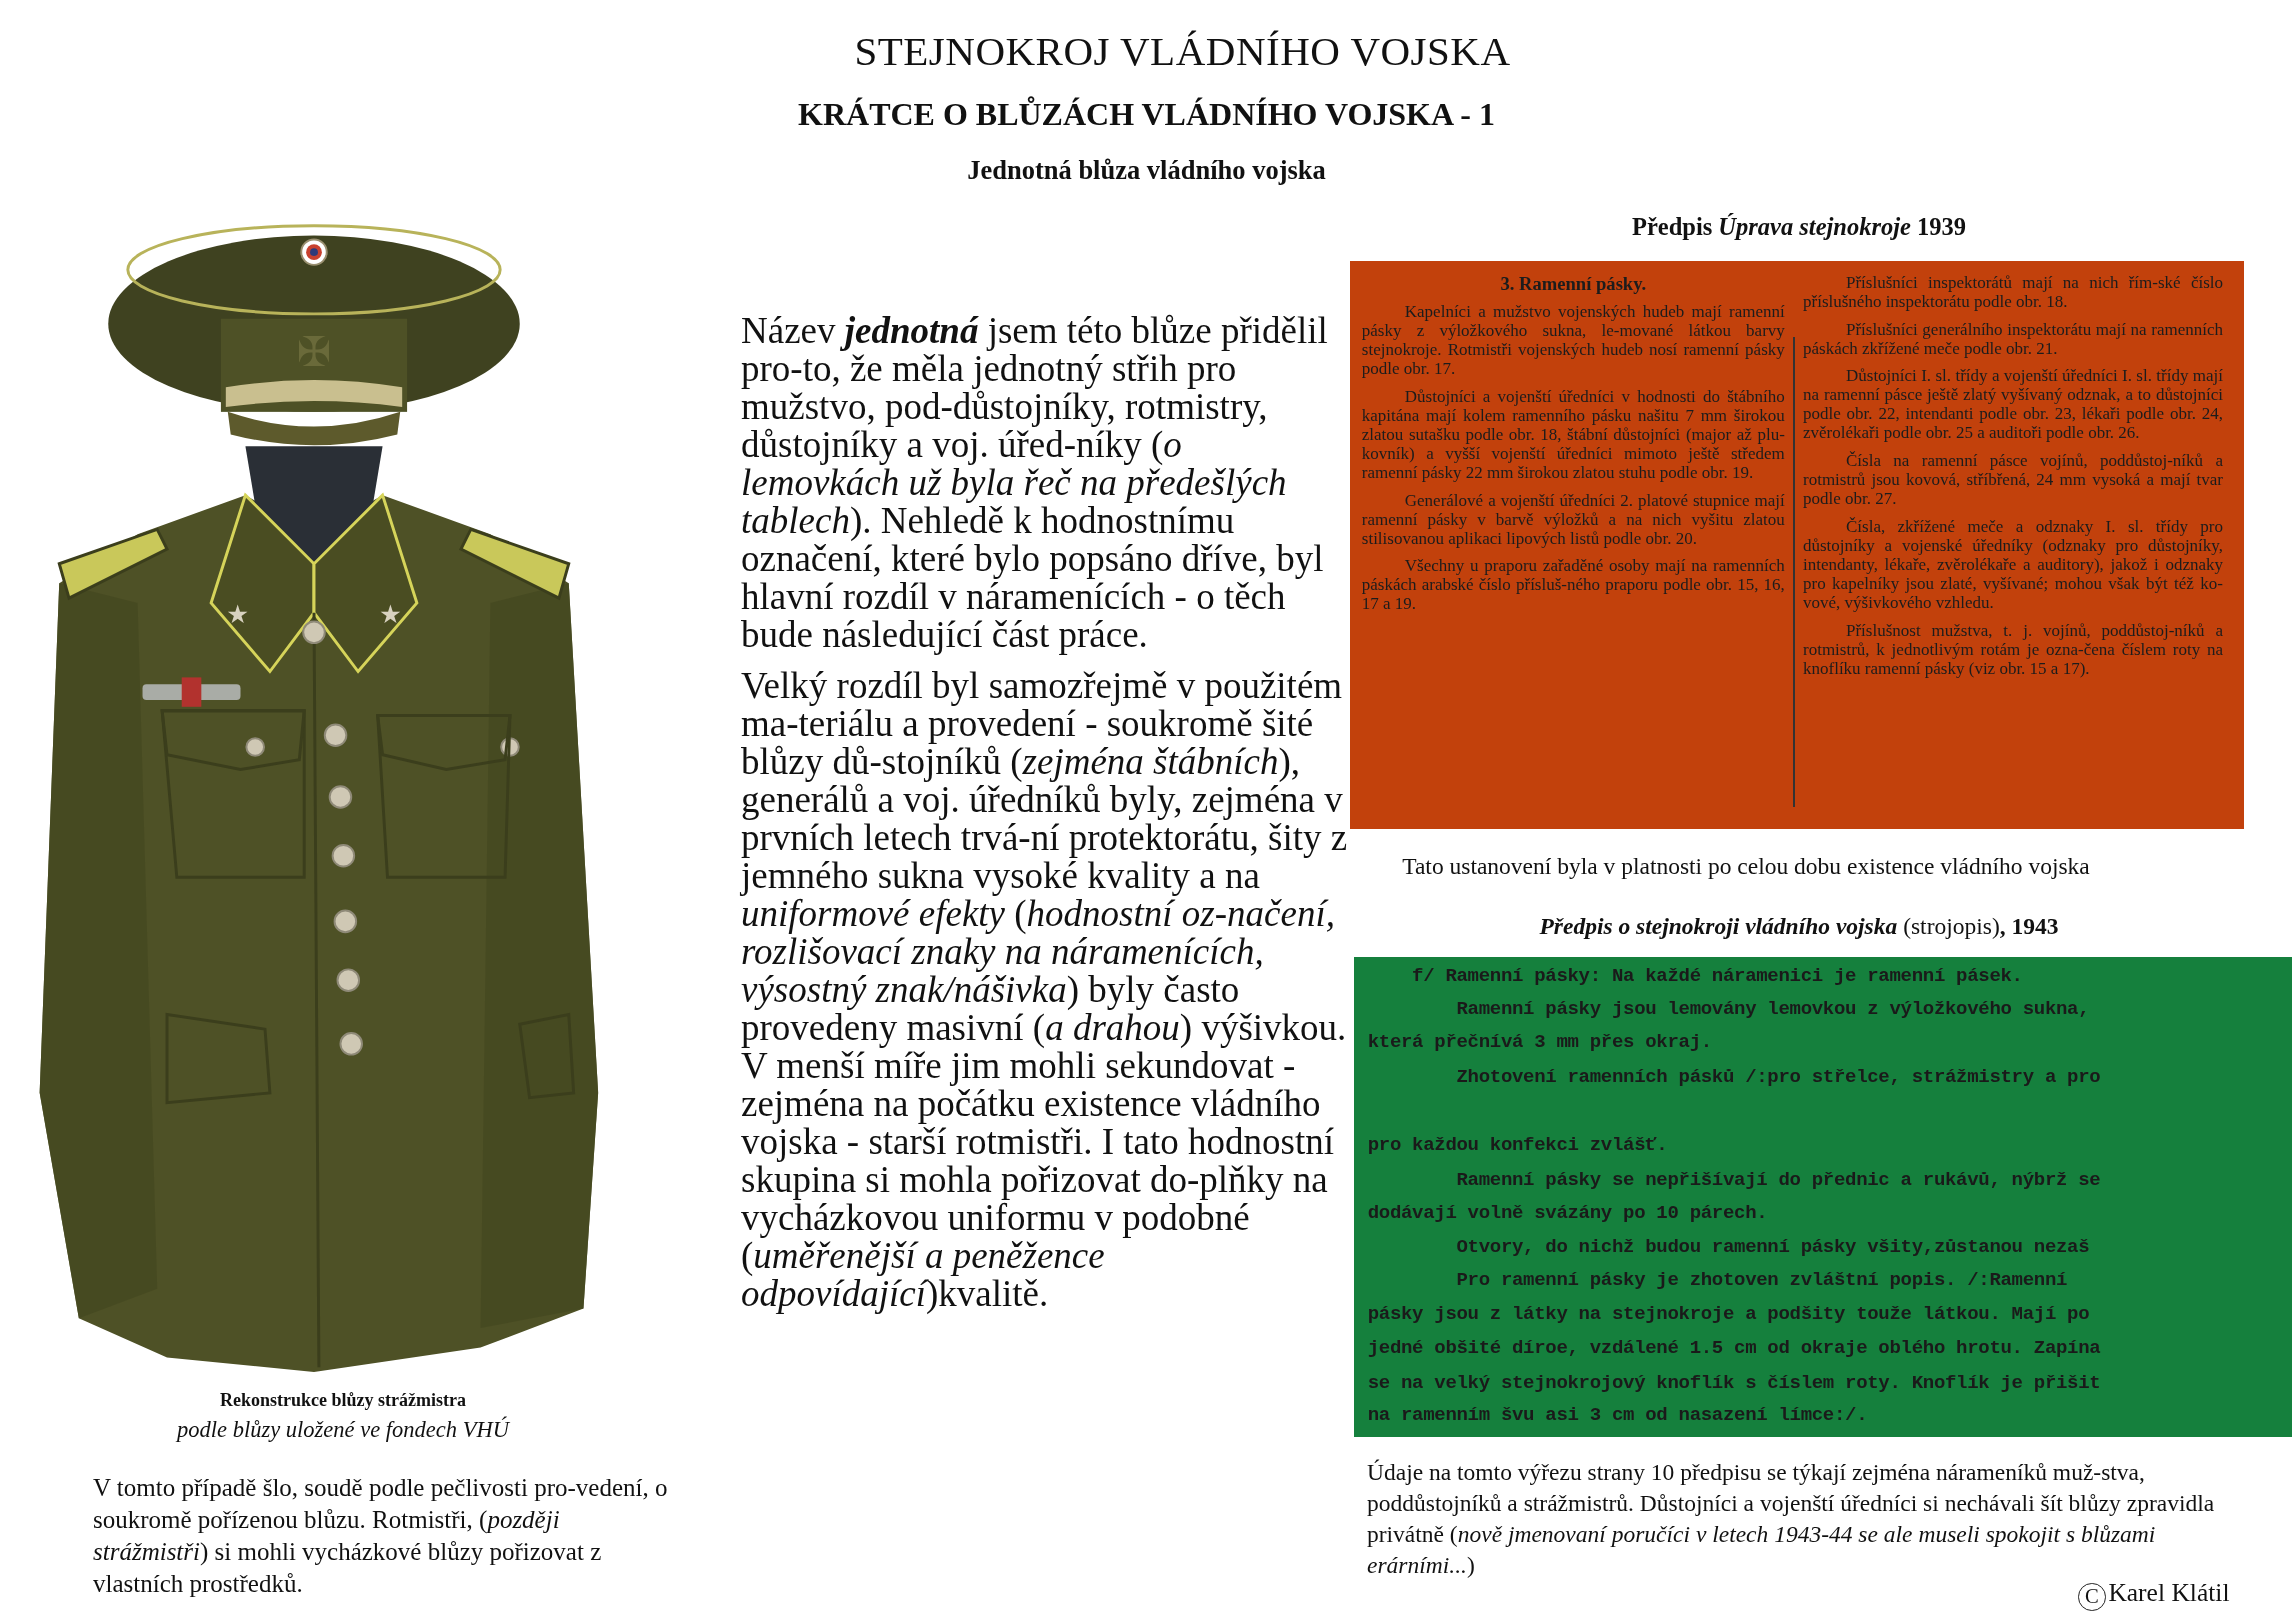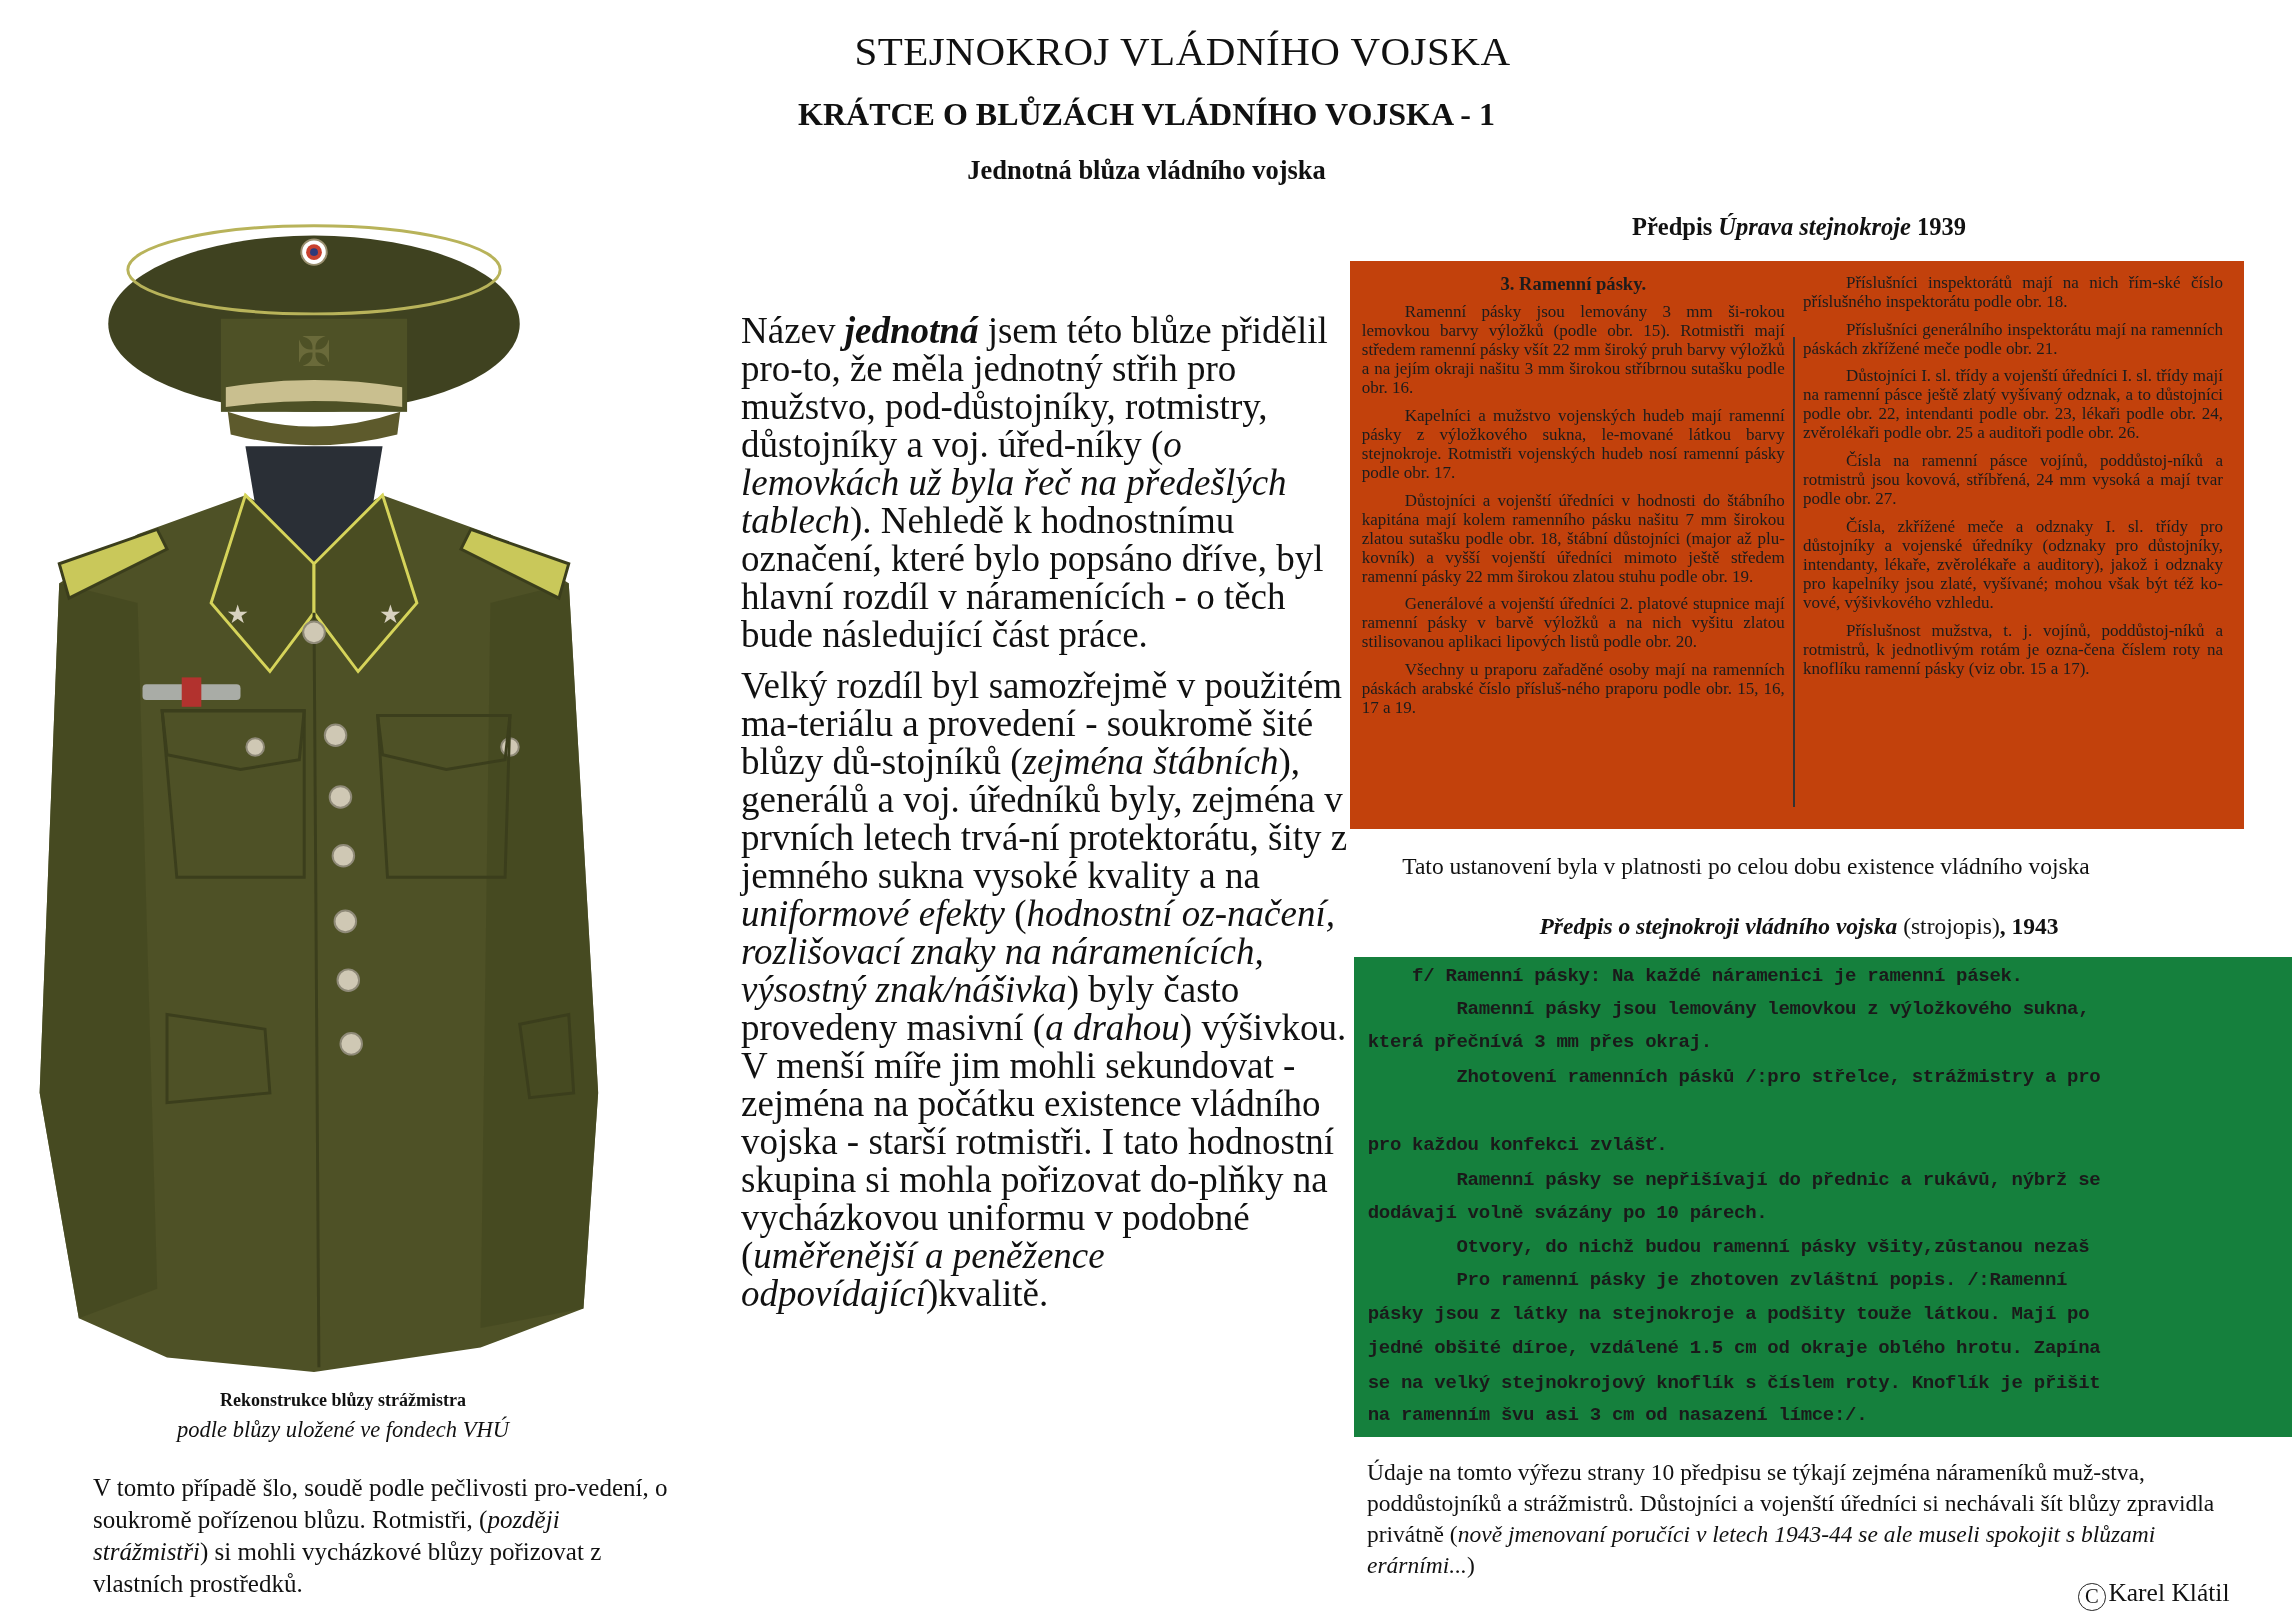--- a/index.html
+++ b/index.html
@@ -130,21 +130,20 @@
   <span>Velký rozdíl byl samozřejmě v použitém ma-teriálu a provedení - soukromě šité blůzy dů-stojníků (</span><i>zejména štábních</i><span>), generálů a voj. úředníků byly, zejména v prvních letech trvá-ní protektorátu, šity z jemného sukna vysoké kvality a na </span><i>uniformové efekty</i><span> (</span><i>hodnostní oz-načení, rozlišovací znaky na náramenících, výsostný znak/nášivka</i><span>) byly často provedeny masivní (</span><i>a drahou</i><span>) výšivkou. V menší míře jim mohli sekundovat - zejména na počátku existence vládního vojska - starší rotmistři. I tato hodnostní skupina si mohla pořizovat do-plňky na vycházkovou uniformu v podobné (</span><i>uměřenější a peněžence odpovídající</i><span>)kvalitě.</span>
 </div>
 
 <div id="doc1-heading" class="abs center">
   <span>Předpis </span><i>Úprava stejnokroje</i><span> 1939</span>
 </div>
 <div id="doc1" class="abs">
   <div class="head">3. Ramenní pásky.</div>
   <div class="rule"></div>
   <div class="col l">
-    <p>Ramenní pásky jsou lemovány 3 mm ši-rokou lemovkou barvy výložků (podle obr. 15). Rotmistři mají středem ramenní pásky všít 22 mm široký pruh barvy výložků a na jejím okraji našitu 3 mm širokou stříbrnou sutašku podle obr. 16.</p>
     <p>Kapelníci a mužstvo vojenských hudeb mají ramenní pásky z výložkového sukna, le-mované látkou barvy stejnokroje. Rotmistři vojenských hudeb nosí ramenní pásky podle obr. 17.</p>
     <p>Důstojníci a vojenští úředníci v hodnosti do štábního kapitána mají kolem ramenního pásku našitu 7 mm širokou zlatou sutašku podle obr. 18, štábní důstojníci (major až plu-kovník) a vyšší vojenští úředníci mimoto ještě středem ramenní pásky 22 mm širokou zlatou stuhu podle obr. 19.</p>
     <p>Generálové a vojenští úředníci 2. platové stupnice mají ramenní pásky v barvě výložků a na nich vyšitu zlatou stilisovanou aplikaci lipových listů podle obr. 20.</p>
     <p>Všechny u praporu zařaděné osoby mají na ramenních páskách arabské číslo přísluš-ného praporu podle obr. 15, 16, 17 a 19.</p>
   </div>
   <div class="col r" style="top:11.8px;">
     <p>Příslušníci inspektorátů mají na nich řím-ské číslo příslušného inspektorátu podle obr. 18.</p>
     <p>Příslušníci generálního inspektorátu mají na ramenních páskách zkřížené meče podle obr. 21.</p>
     <p>Důstojníci I. sl. třídy a vojenští úředníci I. sl. třídy mají na ramenní pásce ještě zlatý vyšívaný odznak, a to důstojníci podle obr. 22, intendanti podle obr. 23, lékaři podle obr. 24, zvěrolékaři podle obr. 25 a auditoři podle obr. 26.</p>
     <p>Čísla na ramenní pásce vojínů, poddůstoj-níků a rotmistrů jsou kovová, stříbřená, 24 mm vysoká a mají tvar podle obr. 27.</p>

